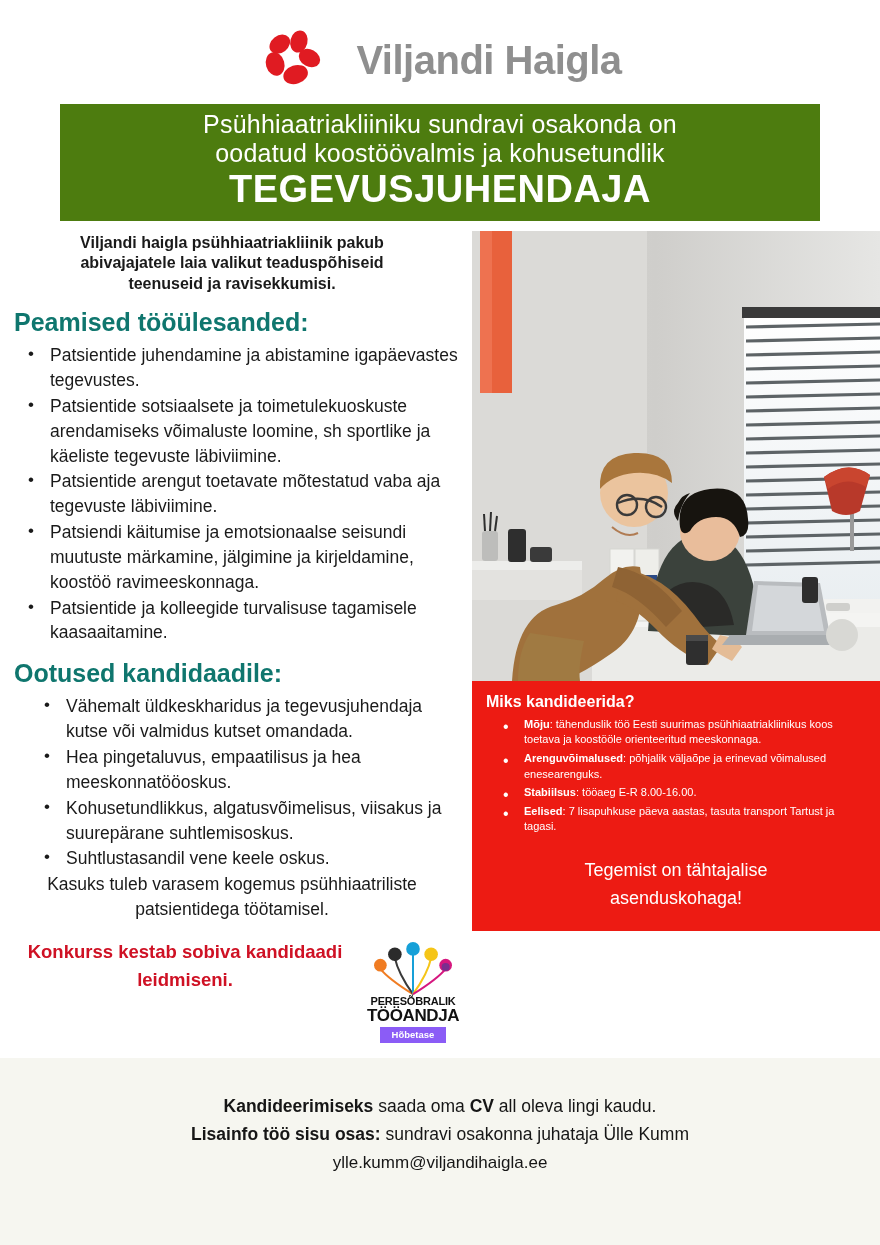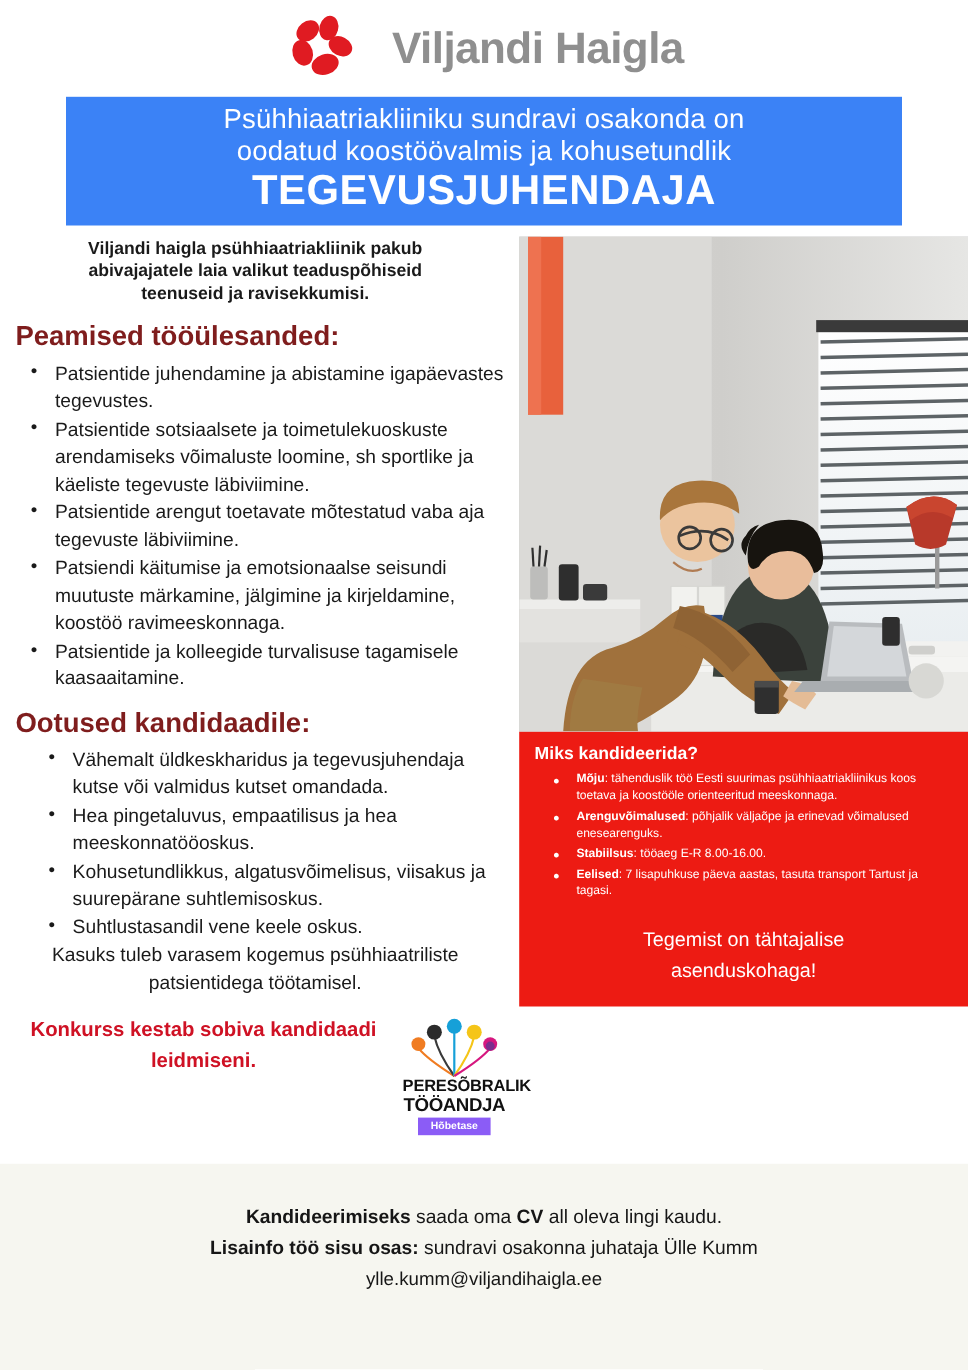--- a/index.html
+++ b/index.html
@@ -16,40 +16,40 @@
     position: relative;
   }
 
   
   .logo-bar {
     height: 80px;
     display: flex;
     align-items: center;
     justify-content: center;
     gap: 32px;
-    padding-top: 4px;
+    padding-top: 20px;
   }
   .logo-mark {
     width: 66px;
     height: 66px;
     position: relative;
     flex: 0 0 auto;
   }
   .logo-word {
     font-size: 40px;
     font-weight: bold;
     color: #8f8f8f;
     letter-spacing: -0.5px;
     line-height: 1;
     font-family: "Liberation Sans", sans-serif;
   }
 
   
   .title-banner {
-    background: #3b82f6;
+    background: #4d7c0f;
     margin: 4px 60px 0 60px;
     padding: 6px 10px 10px 10px;
     text-align: center;
     color: #ffffff;
   }
   .title-line {
     font-size: 25px;
     line-height: 1.16;
     font-weight: normal;
     letter-spacing: 0.2px;
@@ -82,21 +82,21 @@
   .intro {
     font-size: 16px;
     font-weight: bold;
     line-height: 1.28;
     text-align: center;
     padding: 0 42px;
     margin-top: 2px;
   }
 
   .section-head {
-    color: #7f1d1d;
+    color: #0f766e;
     font-size: 25px;
     font-weight: bold;
     margin: 14px 0 6px 14px;
   }
   .section-head.indent2 { margin-left: 14px; }
 
   ul.task-list {
     margin: 0;
     padding: 0 4px 0 36px;
     list-style: none;
@@ -149,21 +149,21 @@
     margin-right: 4px;
     text-align: center;
   }
   .badge-art {
     width: 92px;
     height: 58px;
     position: relative;
     margin: 0 auto;
   }
   .badge-l1 {
-    font-size: 15px;
+    font-size: 11px;
     font-weight: bold;
     letter-spacing: -0.2px;
     line-height: 1.05;
     color: #111;
   }
   .badge-l2 {
     font-size: 17px;
     font-weight: bold;
     letter-spacing: -0.4px;
     line-height: 1.0;

